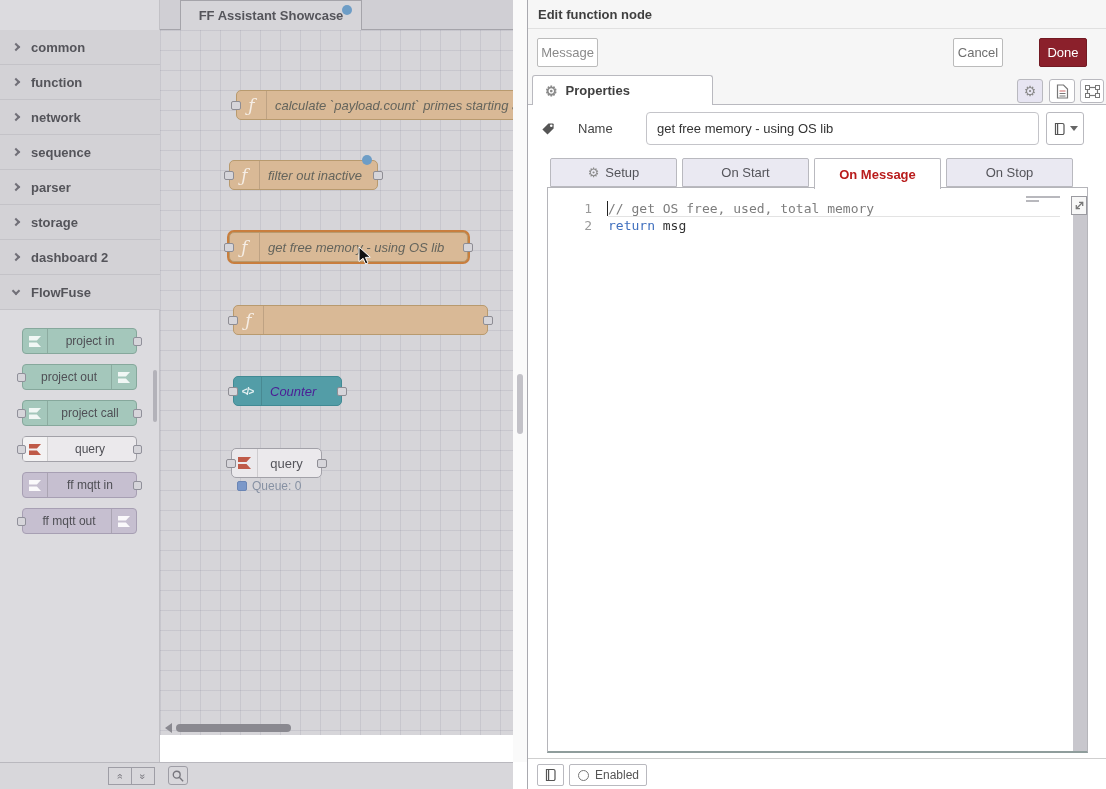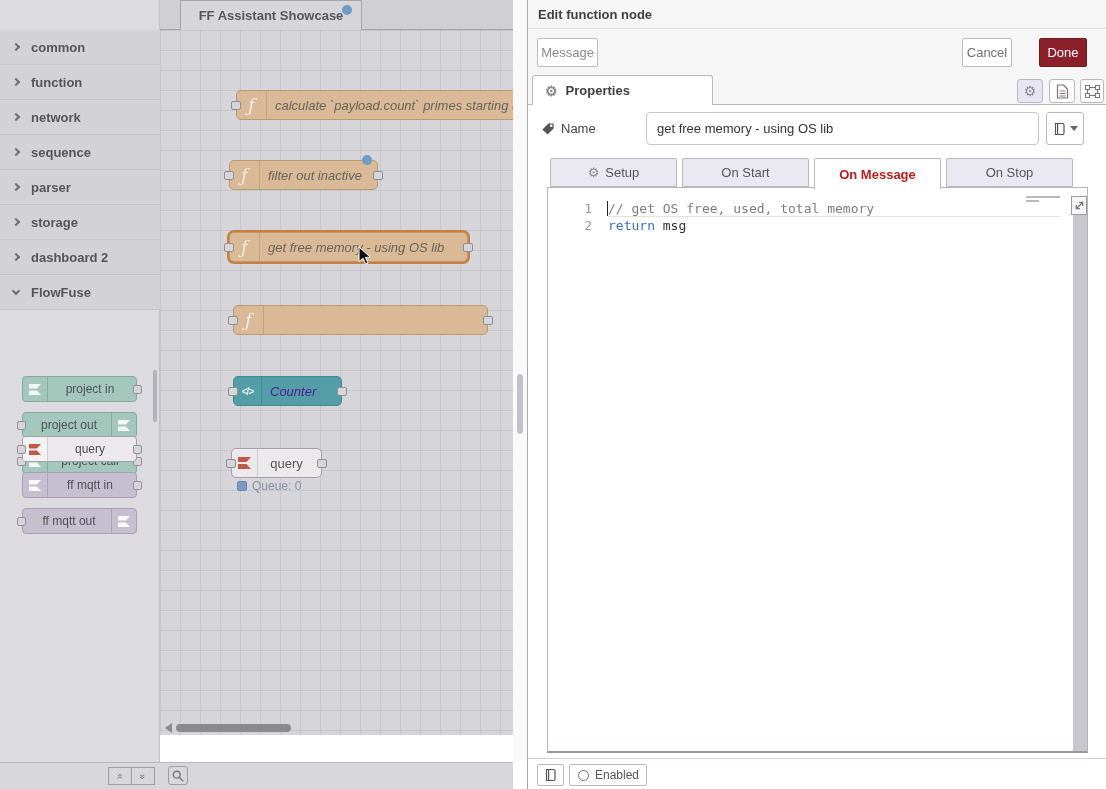--- a/index.html
+++ b/index.html
@@ -20,21 +20,21 @@
   .cat .lbl { font-size:13px; font-weight:bold; color:#54545a; }
   .chev { display:inline-block; width:6px; height:6px; border-right:2px solid #717078; border-bottom:2px solid #717078; transform:rotate(-45deg); margin:0 12px 0 13px; }
   .chev.down { transform:rotate(45deg); margin-top:-3px; }
   .pnode { position:absolute; left:22px; width:115px; height:26px; border-radius:4px; border:1px solid; font-size:12px; color:#4f4f55; }
   .pnode .nlbl { position:absolute; top:0; bottom:0; display:flex; align-items:center; justify-content:center; }
   .picon { position:absolute; top:0; bottom:0; width:25px; display:flex; align-items:center; justify-content:center; }
   .picon.l { left:0; border-right:1px solid rgba(0,0,0,.14); }
   .picon.r { right:0; border-left:1px solid rgba(0,0,0,.14); }
   .pport { position:absolute; width:9px; height:9px; background:#d6d5da; border:1px solid #90909a; border-radius:2px; top:8px; }
   .pport.l { left:-6px; } .pport.r { right:-6px; }
-  .teal  { background:#a4c7bb; border-color:#86a89c;margin-top:48px; }
+  .teal  { background:#a4c7bb; border-color:#86a89c; }
   .whiten{ background:#ebe9ec; border-color:#a2a1a8; }
   .purp  { background:#c6bfd0; border-color:#a79fb3; }
   #palette-scroll { left:153px; top:370px; width:4px; height:52px; background:#b3b2b9; border-radius:2px; }
   #palette-footer { left:0; top:762px; width:160px; height:27px; background:#d8d7db; border-top:1px solid #b9b8be; }
   .pf-btn { position:absolute; top:4px; width:24px; height:18px; border:1px solid #9e9da5; background:#d8d7db; display:flex; align-items:center; justify-content:center; color:#77767d; font-size:10px; }
   .rot-up   { display:inline-block; transform:rotate(-90deg); }
   .rot-down { display:inline-block; transform:rotate(90deg); }
 
   
   #canvas { left:160px; top:0; width:353px; height:762px; overflow:hidden; }
@@ -70,30 +70,30 @@
   #vthumb { left:517px; top:374px; width:6px; height:60px; background:#c3c2c8; border-radius:3px; }
   #cursor-arrow { position:absolute; left:198px; top:246px; z-index:50; }
 
   
   #panel { left:527px; top:0; width:579px; height:789px; background:#fff; border-left:1px solid #a9a9af; }
   #panel-header { position:absolute; left:0; top:0; right:0; height:105px; background:#f6f6f6; }
   #panel-title { position:absolute; left:10px; top:7px; font-size:13px; font-weight:bold; color:#3f3f3f; }
   #title-sep { position:absolute; left:0; right:0; top:28px; height:1px; background:#e0e0e0; }
   .btn { position:absolute; top:38px; height:29px; border:1px solid #bbb; border-radius:2px; background:#fff; font-size:13px; display:flex; align-items:center; justify-content:center; cursor:pointer; }
   #btn-delete { left:9px; width:61px; color:#8a8a8a; }
-  #btn-cancel { right:94px; width:50px; color:#6f6f6f; }
+  #btn-cancel { right:103px; width:50px; color:#6f6f6f; }
   #btn-done { right:19px; width:48px; background:#8b202b; border-color:#721a23; color:#fff; font-weight:400; }
   #tabrow-border { position:absolute; left:0; right:0; top:104px; height:1px; background:#b9b9bf; }
   #tab-properties { position:absolute; left:4px; top:75px; width:181px; height:30px; background:#fff; border:1px solid #b9b9bf; border-bottom:none; border-radius:3px 3px 0 0; display:flex; align-items:center; gap:8px; padding-left:12px; font-size:13px; font-weight:bold; color:#3f3f3f; z-index:2; cursor:pointer; }
   .gear { color:#8a8a8a; font-size:14px; line-height:1; }
   .ibtn { position:absolute; top:79px; width:26px; height:24px; border:1px solid #b9b9bf; border-radius:3px; background:#fff; display:flex; align-items:center; justify-content:center; cursor:pointer; }
   #ibtn-gear { left:489px; background:#e7e5f2; }
   #ibtn-doc { left:521px; }
   #ibtn-appearance { left:552px; width:24px; }
-  #name-row-label { position:absolute; left:13px; top:121px; display:flex; align-items:center; gap:6px; font-size:13px; color:#444; }
+  #name-row-label { position:absolute; left:13px; top:121px; display:flex; align-items:center; gap:23px; font-size:13px; color:#444; }
   #name-input { position:absolute; left:118px; top:112px; width:393px; height:33px; border:1px solid #c4c4c9; border-radius:4px; padding:0 10px; font-size:13px; color:#333; outline:none; }
   #btn-library { position:absolute; left:518px; top:112px; width:38px; height:33px; border:1px solid #b9b9bf; border-radius:3px; background:#fff; display:flex; align-items:center; justify-content:center; gap:4px; cursor:pointer; }
   .caret { width:0; height:0; border-left:4px solid transparent; border-right:4px solid transparent; border-top:5px solid #666; }
   .ftab { position:absolute; top:158px; width:127px; height:29px; background:#eae9f2; border:1px solid #b9b9bf; border-radius:2px 2px 0 0; display:flex; align-items:center; justify-content:center; gap:6px; font-size:13px; color:#54545a; cursor:pointer; }
   #ftab-setup { left:22px; } #ftab-onstart { left:154px; } #ftab-onstop { left:418px; }
   #ftab-onmessage { left:286px; height:31px; background:#fff; border-bottom:none; font-weight:bold; color:#b91c1c; z-index:4; }
   #editor { position:absolute; left:19px; top:187px; width:541px; height:566px; background:#fff; border:1px solid #b5b5ba; border-bottom:2px solid #8f9d9c; z-index:1; }
   .ln { position:absolute; left:0; width:44px; text-align:right; color:#9a9a9a; font:13px/17px "DejaVu Sans Mono",monospace; }
   #code-area { position:absolute; left:60px; top:12px; font:13px/17px "DejaVu Sans Mono",monospace; color:#333; white-space:pre; cursor:text; }
   .tok-comment { color:#7d7d7d; }

